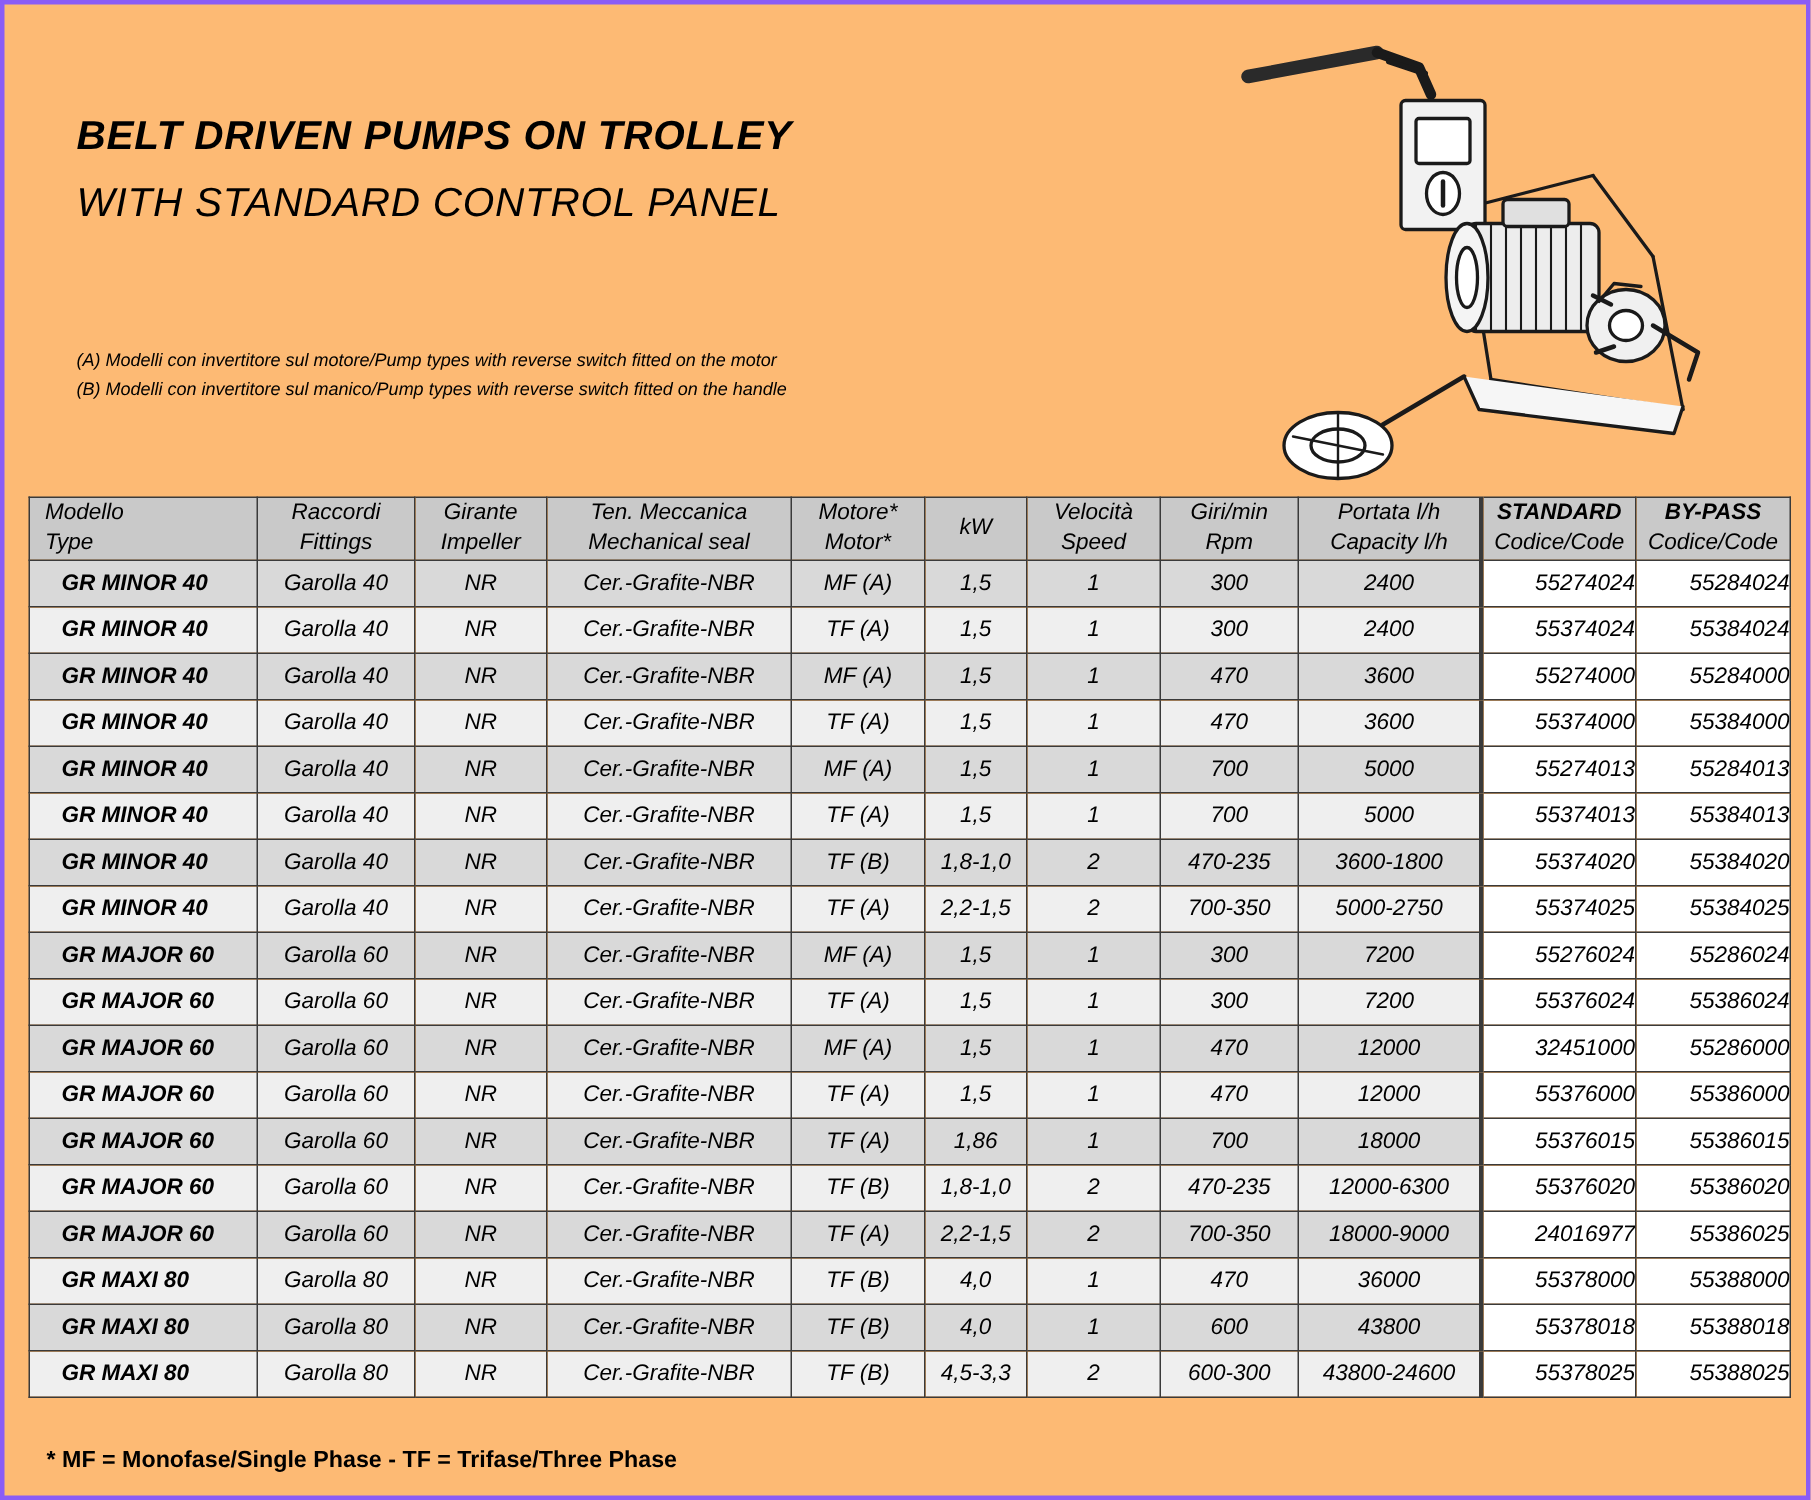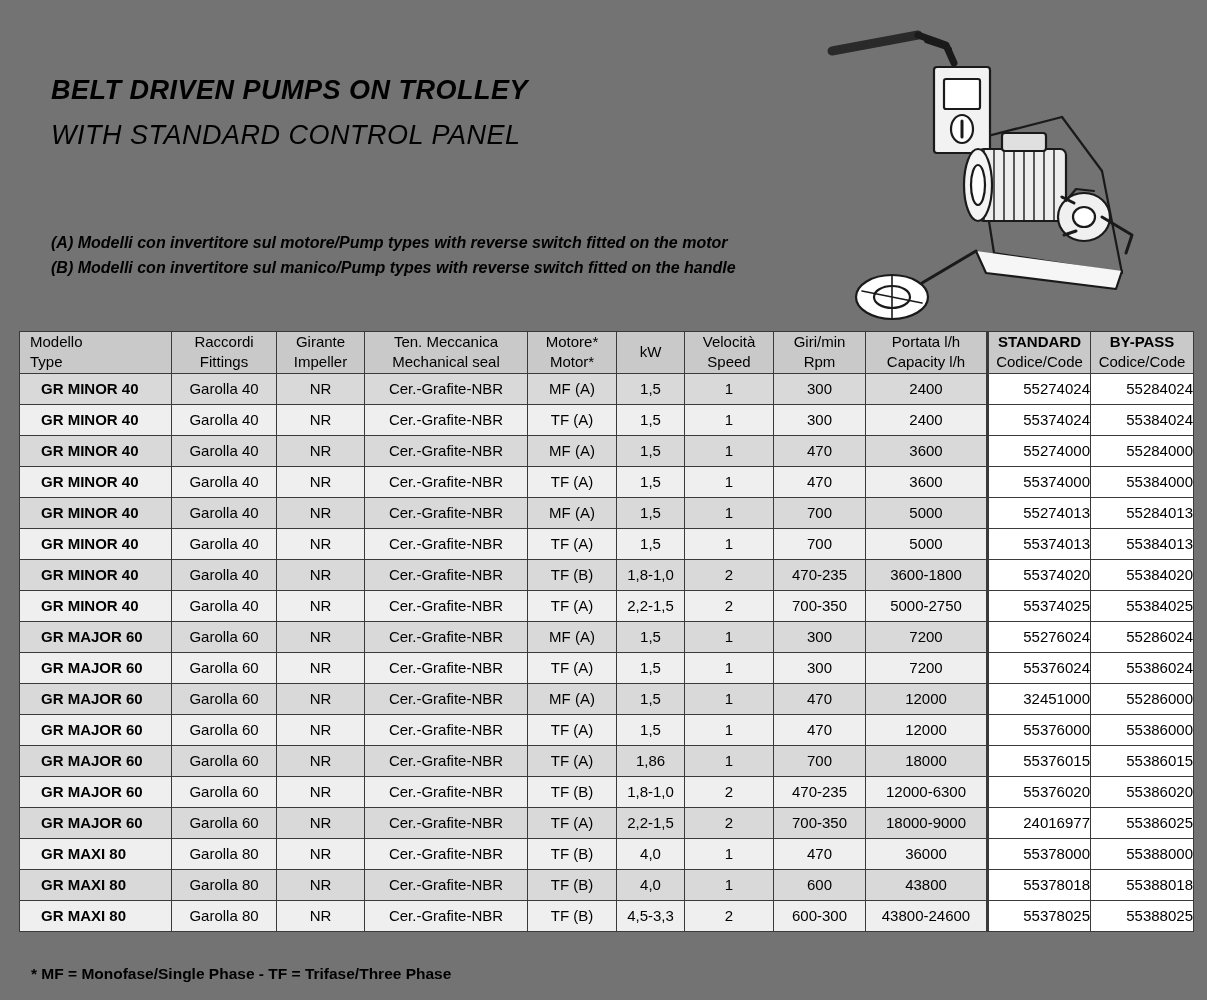--- a/index.html
+++ b/index.html
@@ -12,22 +12,22 @@
     background: #ffffff;
     font-family: "Liberation Sans", sans-serif;
     color: #000000;
     overflow: hidden;
   }
   .page {
     position: relative;
     width: 1207px;
     height: 1000px;
     box-sizing: border-box;
-    border: 3px solid #737373;
-    background: #737373;
+    border: 3px solid #8b5cf6;
+    background: #fdba74;
   }
 
   
   .titles {
     position: absolute;
     left: 48px;
     top: 72px;
     width: 820px;
   }
   .title-line1 {
@@ -47,42 +47,42 @@
   }
 
   
   .notes {
     position: absolute;
     left: 48px;
     top: 228px;
     width: 800px;
   }
   .note {
-    font-size: 16px;
+    font-size: 12px;
     font-style: italic;
     line-height: 1.55;
     white-space: nowrap;
-    font-weight: bold;
   }
 
   
   .illustration {
     position: absolute;
     right: 58px;
     top: 18px;
     width: 320px;
     height: 300px;
   }
 
   
   .table-wrap {
     position: absolute;
     left: 16px;
     top: 328px;
     width: 1175px;
+    font-style: italic;
   }
   table.spec {
     border-collapse: collapse;
     width: 1175px;
     table-layout: fixed;
     font-size: 15px;
   }
   table.spec th, table.spec td {
     border: 1px solid #3a3a3a;
     padding: 0;

